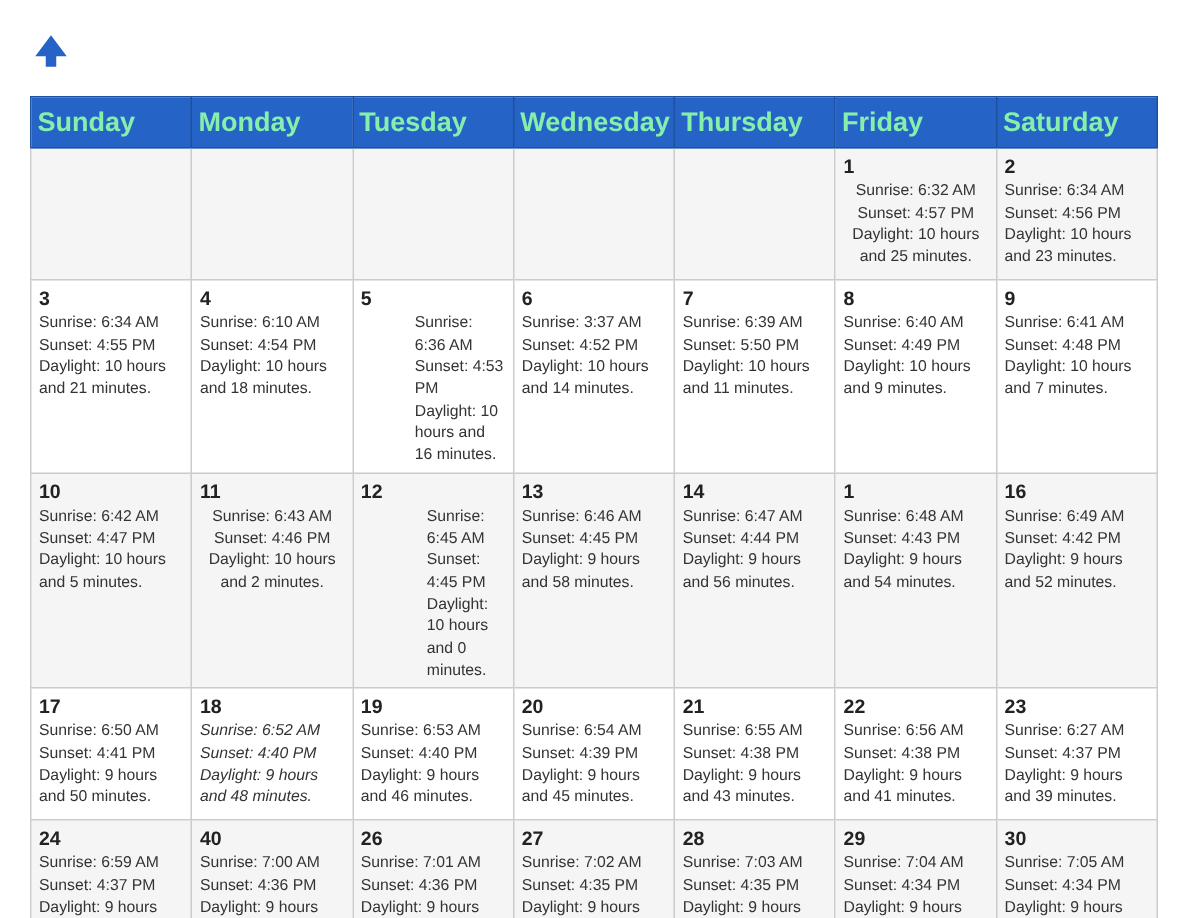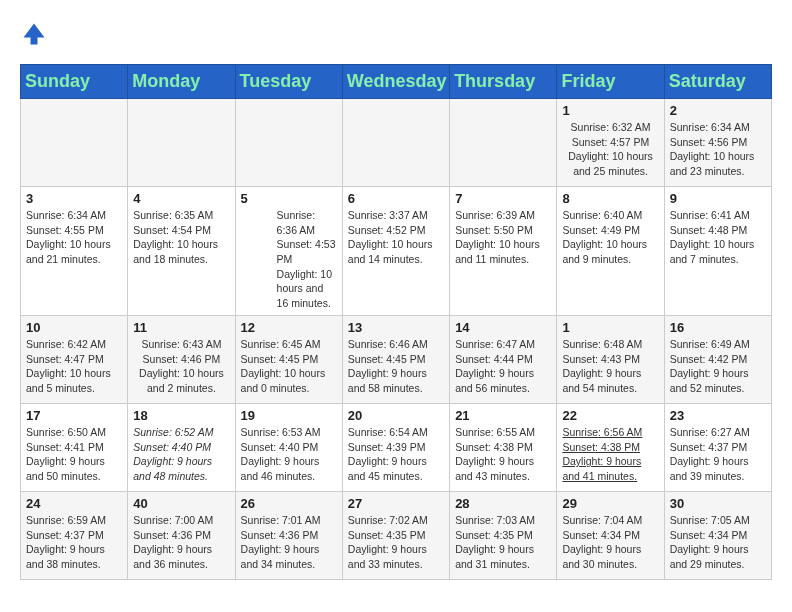--- a/index.html
+++ b/index.html
@@ -142,21 +142,21 @@
       </tr>
       <tr>
         <td>
           <div class="day-number">3</div>
           <div class="day-info" style="white-space: pre-line;">Sunrise: 6:34 AM
 Sunset: 4:55 PM
 Daylight: 10 hours and 21 minutes.</div>
         </td>
         <td>
           <div class="day-number">4</div>
-          <div class="day-info" style="white-space: pre-line;">Sunrise: 6:35 AM
+          <div class="day-info" style="white-space: pre-line;">Sunrise: 6:10 AM
 Sunset: 4:54 PM
 Daylight: 10 hours and 18 minutes.</div>
         </td>
         <td>
           <div class="day-number">5</div>
           <div class="day-info" style="white-space: pre-line; margin-left: 36px;">Sunrise: 6:36 AM
 Sunset: 4:53 PM
 Daylight: 10 hours and 16 minutes.</div>
         </td>
         <td>
@@ -192,21 +192,21 @@
 Daylight: 10 hours and 5 minutes.</div>
         </td>
         <td>
           <div class="day-number">11</div>
           <div class="day-info" style="white-space: pre-line; text-align: center;">Sunrise: 6:43 AM
 Sunset: 4:46 PM
 Daylight: 10 hours and 2 minutes.</div>
         </td>
         <td>
           <div class="day-number">12</div>
-          <div class="day-info" style="white-space: pre-line;">Sunrise: 6:45 AM
+          <div class="day-info" style="white-space: pre-line; margin-left: 44px;">Sunrise: 6:45 AM
 Sunset: 4:45 PM
 Daylight: 10 hours and 0 minutes.</div>
         </td>
         <td>
           <div class="day-number">13</div>
           <div class="day-info" style="white-space: pre-line;">Sunrise: 6:46 AM
 Sunset: 4:45 PM
 Daylight: 9 hours and 58 minutes.</div>
         </td>
         <td>
@@ -254,21 +254,21 @@
 Daylight: 9 hours and 45 minutes.</div>
         </td>
         <td>
           <div class="day-number">21</div>
           <div class="day-info" style="white-space: pre-line;">Sunrise: 6:55 AM
 Sunset: 4:38 PM
 Daylight: 9 hours and 43 minutes.</div>
         </td>
         <td>
           <div class="day-number">22</div>
-          <div class="day-info" style="white-space: pre-line; text-decoration: underline;">Sunrise: 6:56 AM
+          <div class="day-info" style="white-space: pre-line;">Sunrise: 6:56 AM
 Sunset: 4:38 PM
 Daylight: 9 hours and 41 minutes.</div>
         </td>
         <td>
           <div class="day-number">23</div>
           <div class="day-info" style="white-space: pre-line;">Sunrise: 6:27 AM
 Sunset: 4:37 PM
 Daylight: 9 hours and 39 minutes.</div>
         </td>
       </tr>

